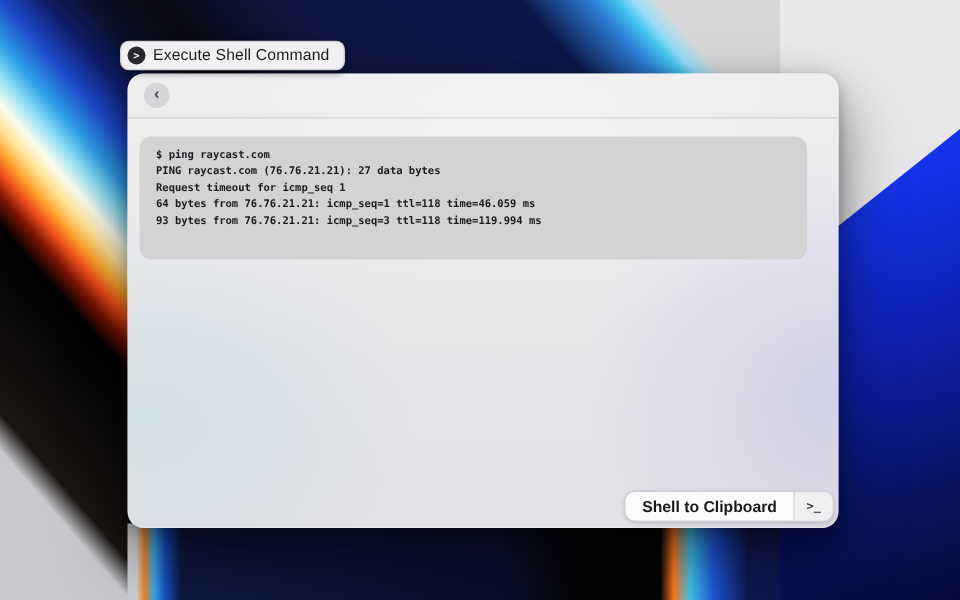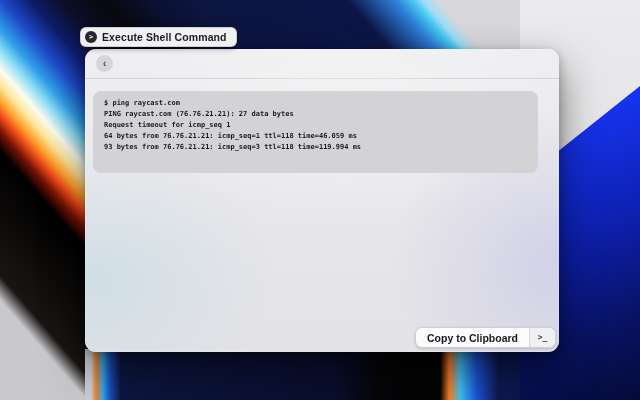--- a/index.html
+++ b/index.html
@@ -36,21 +36,21 @@
     position:absolute; left:80px; top:27px; height:20px; z-index:20;
     display:flex; align-items:center; gap:5px; padding:0 9px 0 4px;
     background:#f1f1f3; border:1px solid rgba(0,0,0,.14); border-radius:6px;
     box-shadow:0 2px 5px rgba(0,0,0,.35);
   }
   .hud-icon {
     width:12px; height:12px; border-radius:50%; background:#28282c; color:#fff;
     font-size:7px; font-weight:bold; display:flex; align-items:center; justify-content:center;
     font-family:"DejaVu Sans Mono", monospace;
   }
-  .hud-label { font-size:10.5px; font-weight:700; color:#1c1c1e; letter-spacing:.1px; white-space:nowrap; }
+  .hud-label { font-size:10.5px; font-weight:400; color:#1c1c1e; letter-spacing:.1px; white-space:nowrap; }
 
   
   .window {
     position:absolute; left:85px; top:49px; width:474px; height:303px; z-index:10;
     border-radius:11px; overflow:hidden;
     background:linear-gradient(180deg,#efeef0 0%,#e7e6e9 60%,#e3e2e6 100%);
     box-shadow:0 18px 40px rgba(0,0,0,.5), 0 3px 10px rgba(0,0,0,.28), inset 0 0 0 0.5px rgba(255,255,255,.35);
   }
   .window::after { 
     content:""; position:absolute; inset:0; pointer-events:none;
@@ -112,17 +112,17 @@
   <div class="terminal-box">
       <div class="t-line">$ ping raycast.com</div>
       <div class="t-line">PING raycast.com (76.76.21.21): 27 data bytes</div>
       <div class="t-line">Request timeout for icmp_seq 1</div>
       <div class="t-line">64 bytes from 76.76.21.21: icmp_seq=1 ttl=118 time=46.059 ms</div>
       <div class="t-line">93 bytes from 76.76.21.21: icmp_seq=3 ttl=118 time=119.994 ms</div>
     </div>
 
   <div class="action-bar">
     <div class="copy-group">
-      <button class="copy-label">Copy to Clipboard</button>
+      <button class="copy-label">Shell to Clipboard</button>
       <span class="key-hint">&gt;_</span>
     </div>
   </div>
 </div>
 
 </body></html>

